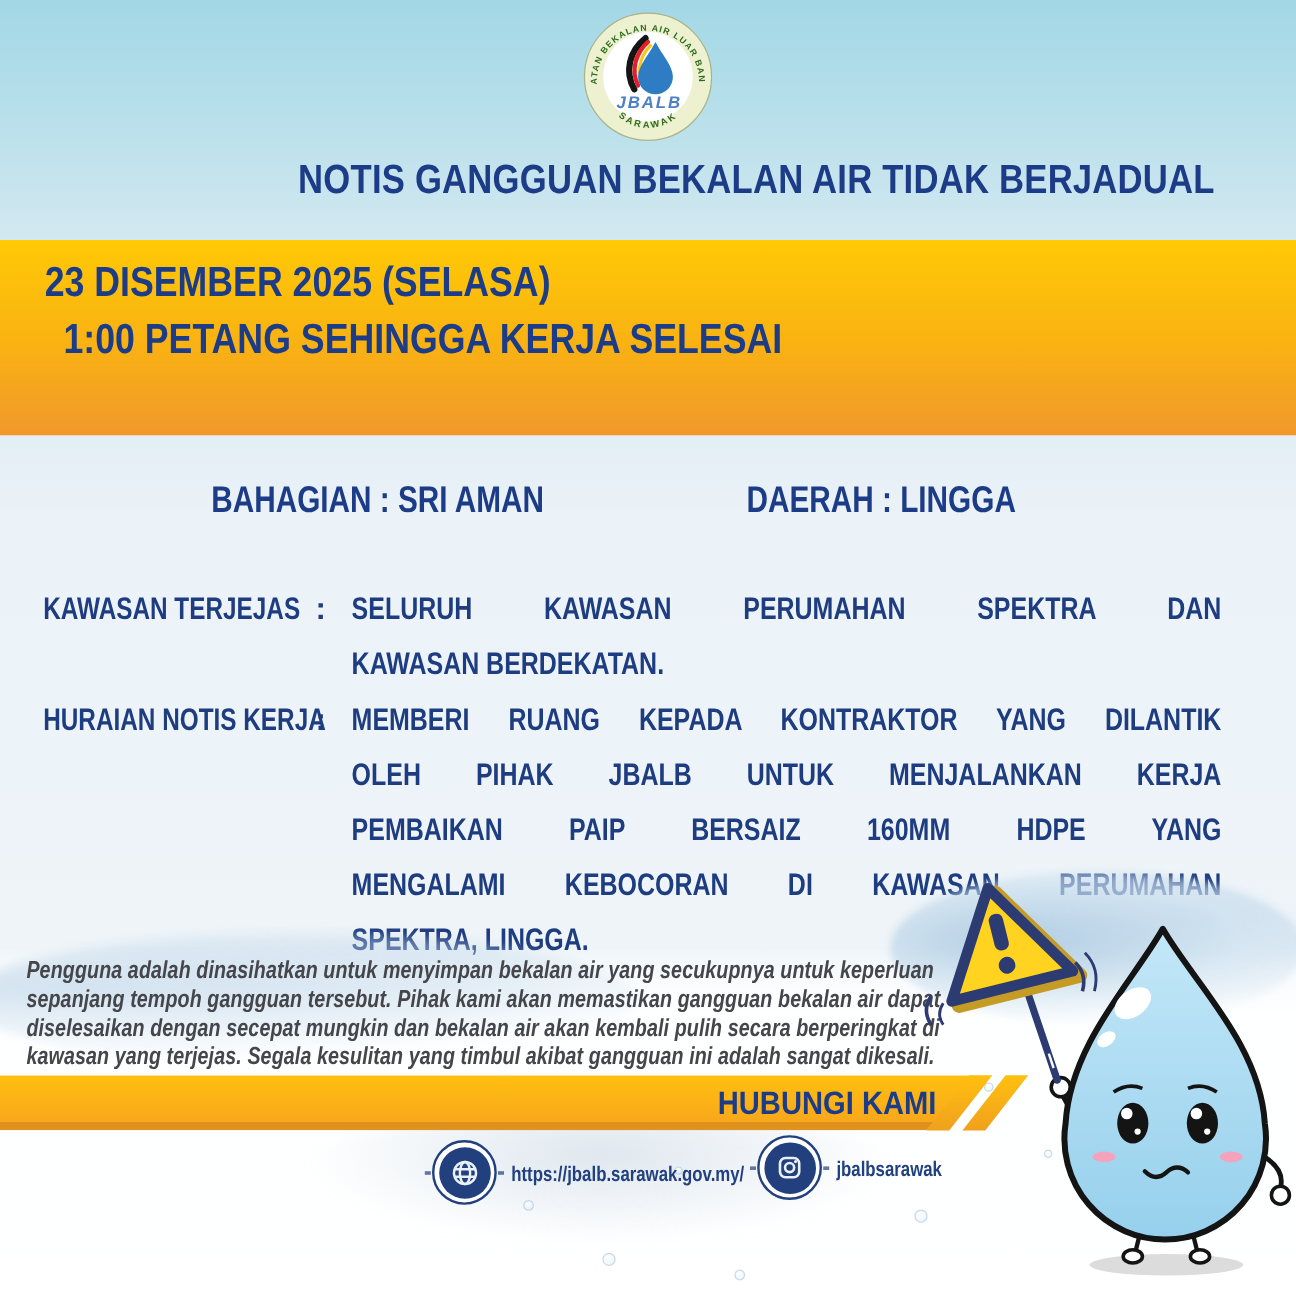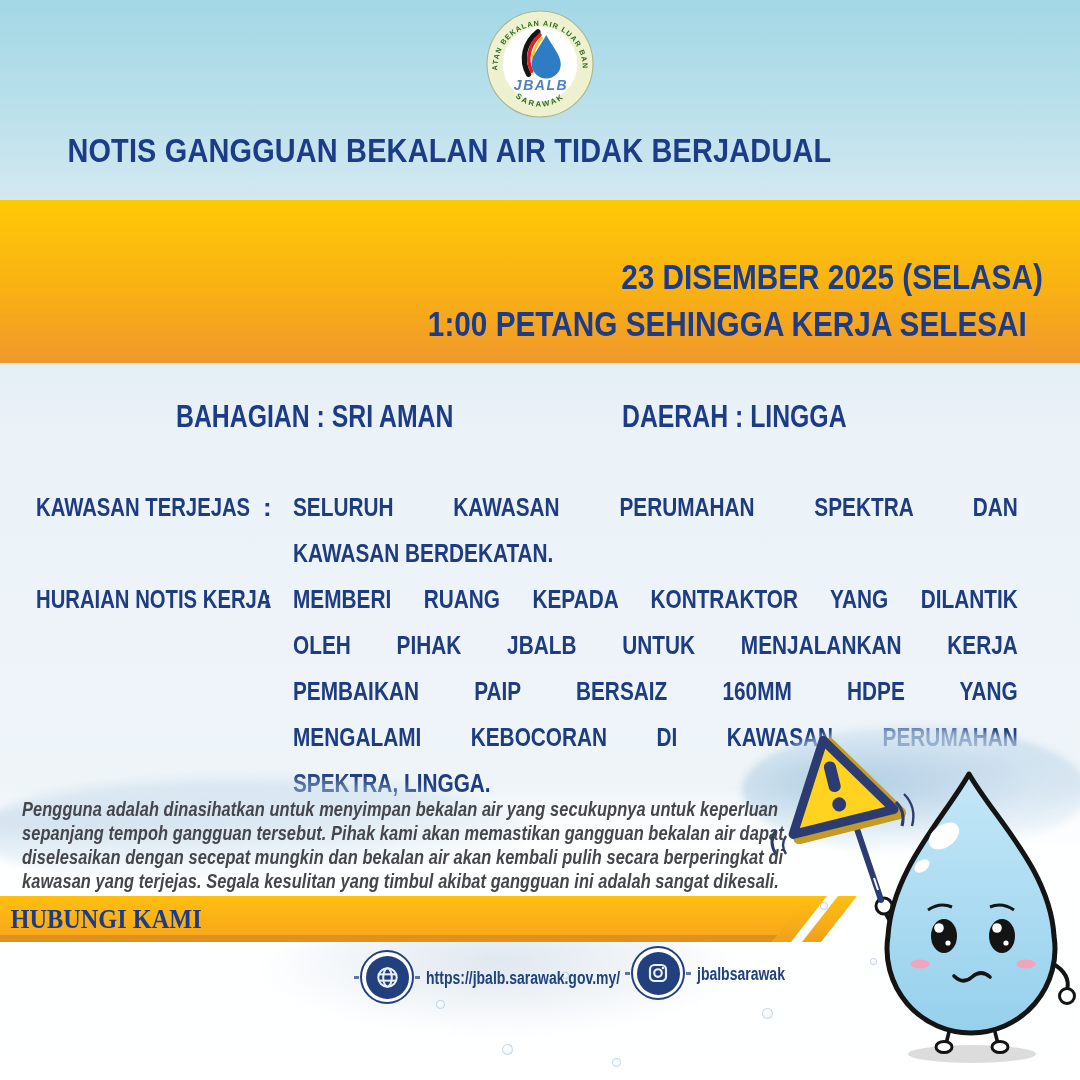--- a/index.html
+++ b/index.html
@@ -22,27 +22,27 @@
     position:absolute; left:0; top:363px; width:1080px; height:425px;
     background:linear-gradient(180deg,#E3EEF5 0%,#ECF3F8 18%,#EEF4F8 100%);
   }
   .splash-section {
     position:absolute; left:0; top:788px; width:1080px; height:292px;
     background:linear-gradient(180deg,#EDF4F8 0%,#F8FBFD 22px,#FEFFFF 60px,#FFFFFF 100%);
   }
   
   .logo { position:absolute; left:486px; top:10px; width:108px; height:108px; }
   
-  .title-row { position:absolute; left:0; top:131px; width:1080px; text-align:left; }
+  .title-row { position:absolute; left:0; top:131px; width:1080px; text-align:right; }
   .title-row span {
     display:inline-block; transform:scaleX(.85);
     font-size:34px; font-weight:bold; color:#1D3C87; letter-spacing:.2px; white-space:nowrap;
   }
   
-  .banner-line { position:absolute; left:0; width:1080px; text-align:right;margin-top:41px; }
+  .banner-line { position:absolute; left:0; width:1080px; text-align:left; }
   .banner-line span {
     display:inline-block; transform:scaleX(.85);
     font-size:35px; font-weight:bold; color:#1D3C87; white-space:nowrap;
   }
   .banner-line.l1 { top:216px; }
   .banner-line.l2 { top:263px;text-decoration:underline; }
   
   .region-item {
     position:absolute; top:399px; font-size:31px; font-weight:bold; color:#1D3C87;
     transform:scaleX(.8); transform-origin:left top; white-space:nowrap;
@@ -84,21 +84,21 @@
     clip-path:polygon(0 0,100% 0,calc(100% - 40px) 100%,0 100%);
   }
   .bar-stripe {
     position:absolute; top:896px; height:46px; width:19px; z-index:3;
     background:linear-gradient(180deg,#FFC010,#F0A01D);
     transform:skewX(-38deg);
   }
   .bar-stripe.s1 { left:790px; }
   .bar-stripe.s2 { left:820px; }
   .bar-label {
-    position:absolute; left:0; top:904px; width:790px; text-align:left; z-index:4;font-family:Liberation Serif, serif;
+    position:absolute; left:0; top:904px; width:790px; text-align:right; z-index:4;
   }
   .bar-label span {
     display:inline-block; transform:scaleX(.9);
     font-size:27px; font-weight:bold; color:#1D3C87; white-space:nowrap;
   }
   
   .contact-item { position:absolute; z-index:4; }
   .cicon {
     position:absolute; left:0; top:0; width:54px; height:54px; border-radius:50%;
     background:#ffffff; border:2px solid #22407E;

